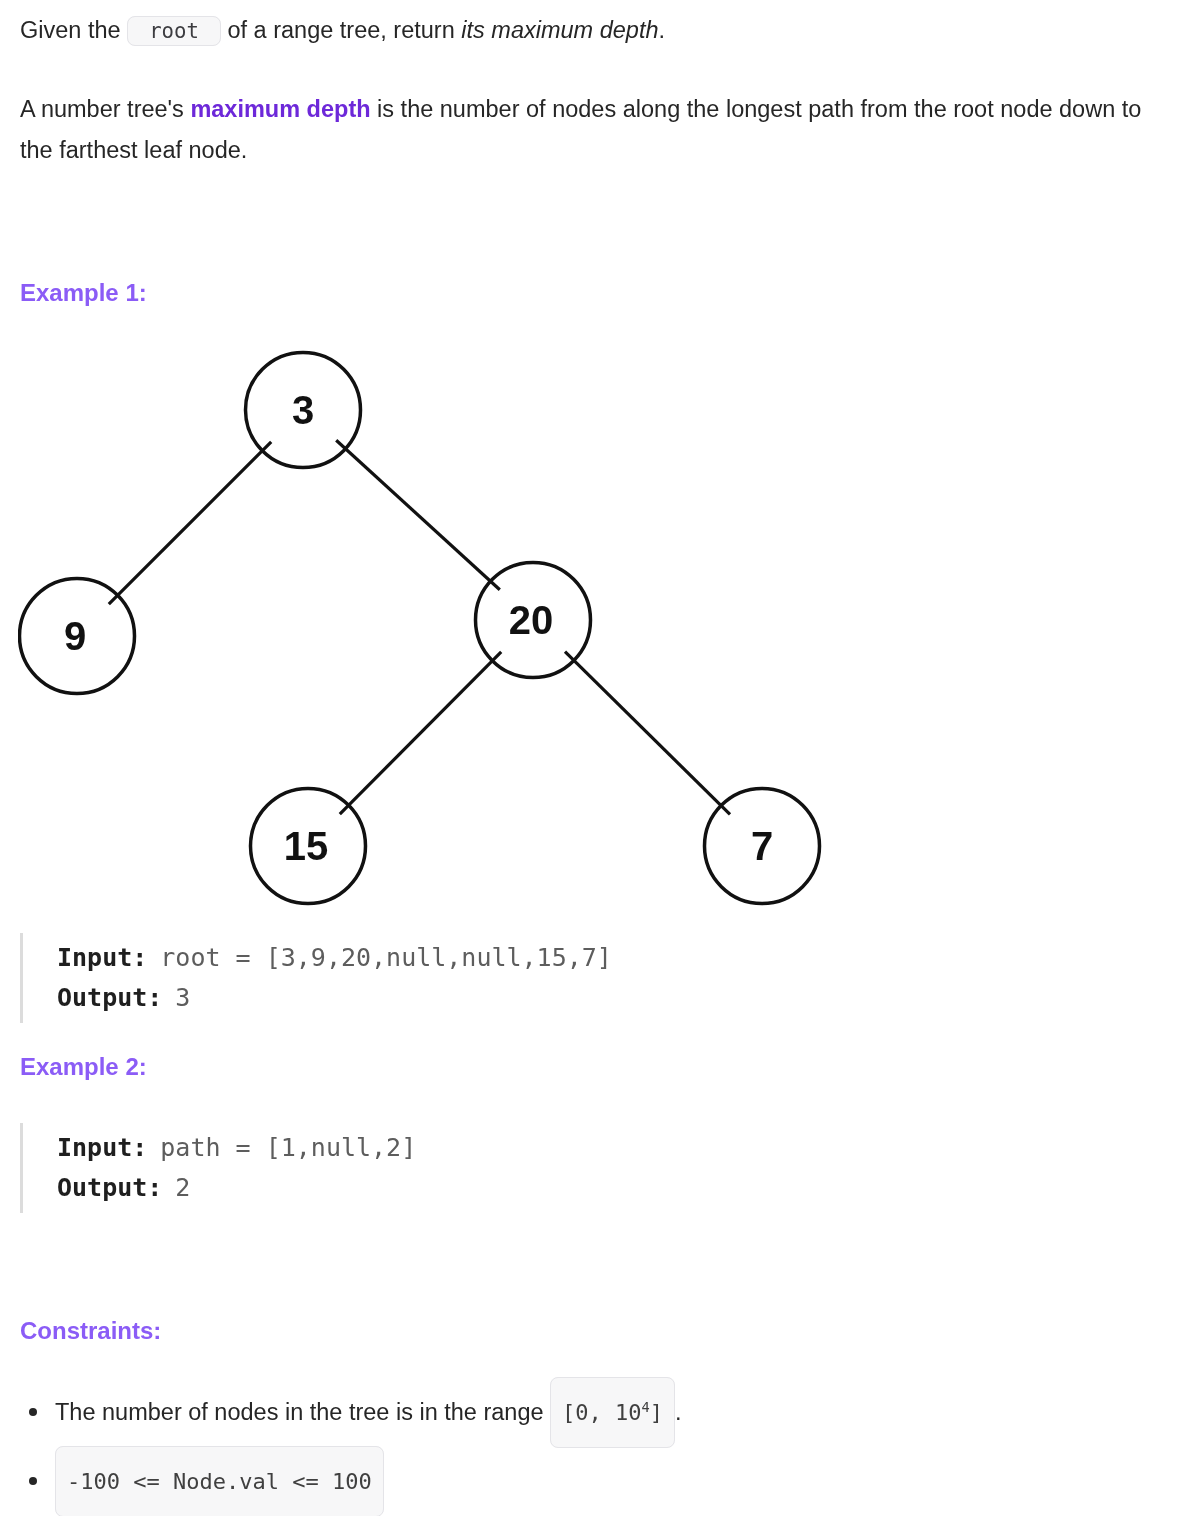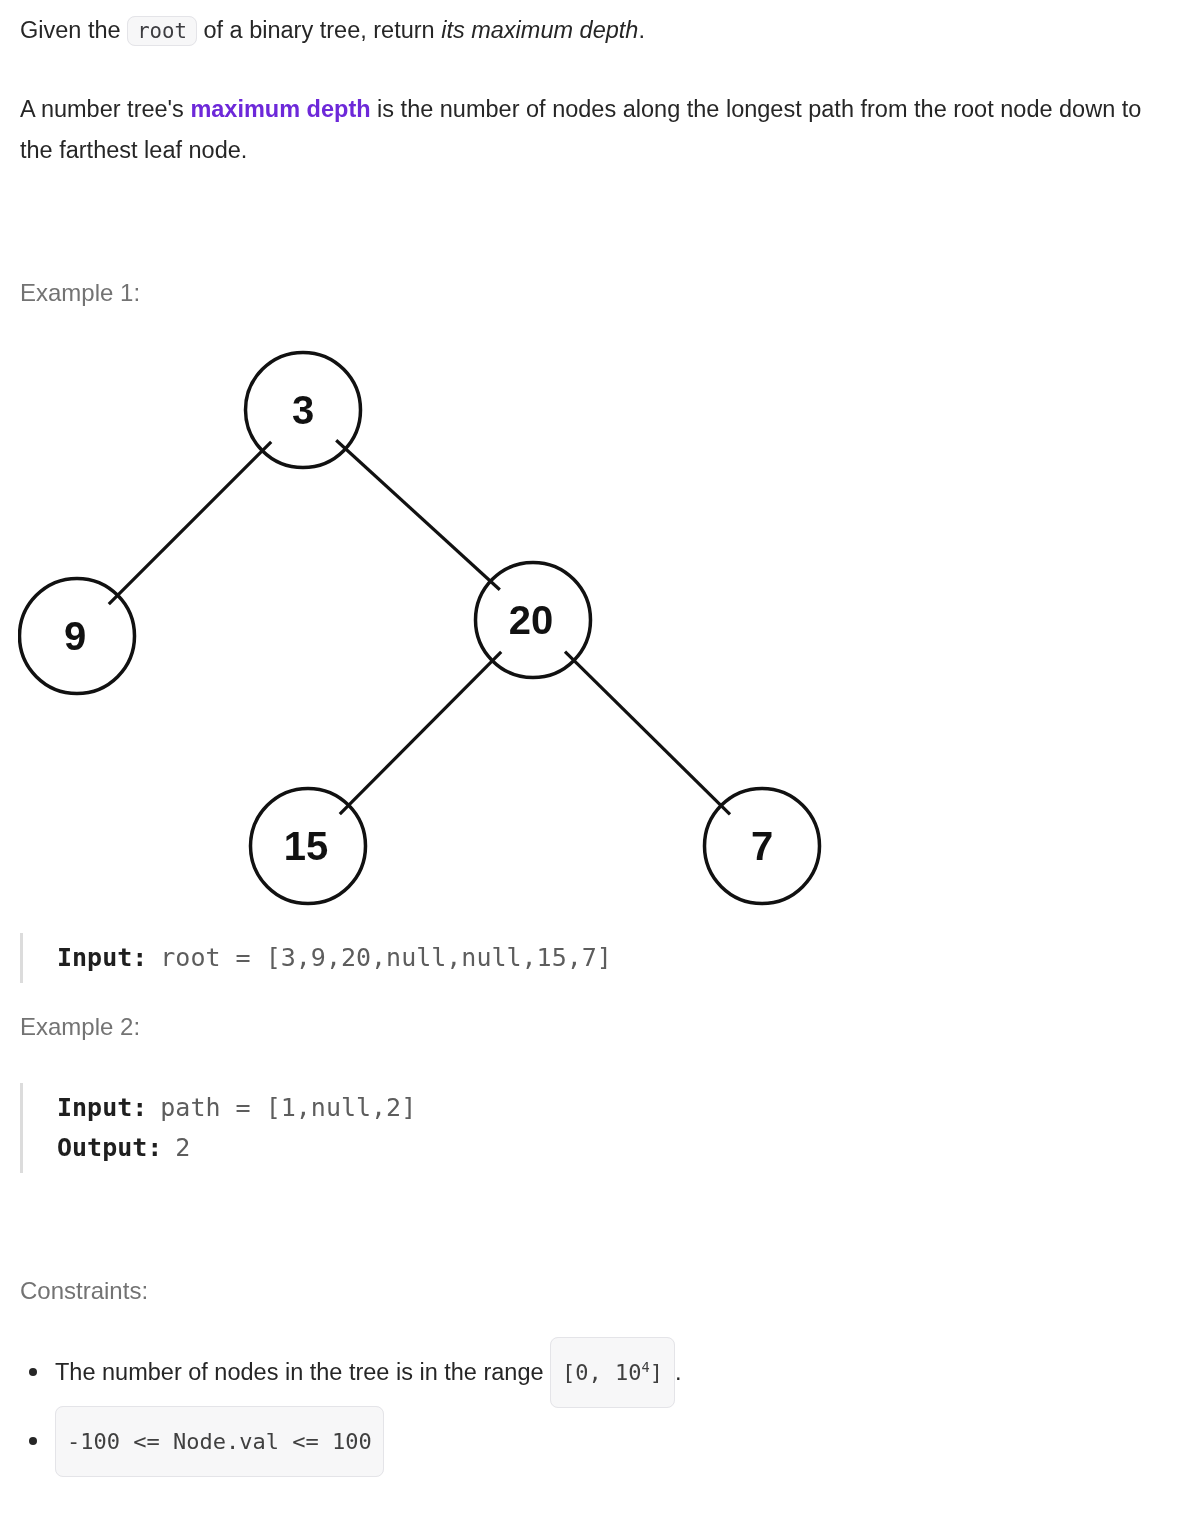--- a/index.html
+++ b/index.html
@@ -26,35 +26,35 @@
   .para-def { margin-top: 38px; line-height: 41px; }
   .para em { font-style: italic; text-align: center; }
   .para strong { font-weight: bold; color: #6d28d9; }
   
   .code-chip {
     font-family: "DejaVu Sans Mono", monospace;
     font-size: 0.88em;
     background: #f7f7f8;
     border: 1.5px solid #e4e4e8;
     border-radius: 8px;
-    padding: 2px 9px;
+    padding: 2px 21px;
     color: #3c3c40;
     white-space: nowrap;
   }
   .code-chip sup {
     font-size: 0.62em;
     vertical-align: super;
     line-height: 0;
   }
   
   .section-heading {
     font-size: 24px;
-    font-weight: normal;
+    font-weight: bold;
     line-height: 32px;
-    color: #737373;
+    color: #8b5cf6;
   }
   .h-example1 { margin-top: 106px; }
   .h-example2 { margin-top: 28px; }
   .h-constraints { margin-top: 102px; }
   
   .tree-figure {
     margin-top: 39px;
     margin-left: -2px;
     width: 822px;
     height: 570px;
@@ -109,21 +109,21 @@
     font-size: 22px;
     padding: 22px 11px;
     color: #404040;
   }
 </style>
 </head>
 <body>
 
 <div class="page">
 
-  <p class="para para-intro"><span>Given the </span><code class="code-chip">root</code><span> of a binary tree, return </span><em>its maximum depth</em><span>.</span></p>
+  <p class="para para-intro"><span>Given the </span><code class="code-chip">root</code><span> of a range tree, return </span><em>its maximum depth</em><span>.</span></p>
 
   <p class="para para-def"><span>A number tree's </span><strong>maximum depth</strong><span> is the number of nodes along the longest path from the root node down to the farthest leaf node.</span></p>
 
   <div class="section-heading h-example1">Example 1:</div>
 
   <div class="tree-figure">
     <svg width="822" height="570" viewBox="0 0 822 570">
 
       <circle class="tree-node-circle" cx="285" cy="62" r="57.5"></circle>
       <circle class="tree-node-circle" cx="59" cy="288" r="57.5"></circle>
@@ -139,20 +139,21 @@
       <text class="tree-node-text" x="285" y="76">3</text>
       <text class="tree-node-text" x="57" y="302">9</text>
       <text class="tree-node-text" x="513" y="286">20</text>
       <text class="tree-node-text" x="288" y="512">15</text>
       <text class="tree-node-text" x="744" y="512">7</text>
     </svg>
   </div>
 
   <div class="io-block">
     <div class="io-row"><span class="io-label">Input:</span><span class="io-value">root = [3,9,20,null,null,15,7]</span></div>
+    <div class="io-row"><span class="io-label">Output:</span><span class="io-value">3</span></div>
   </div>
 
   <div class="section-heading h-example2">Example 2:</div>
 
   <div class="io-block io-block-2">
     <div class="io-row"><span class="io-label">Input:</span><span class="io-value">path = [1,null,2]</span></div>
     <div class="io-row"><span class="io-label">Output:</span><span class="io-value">2</span></div>
   </div>
 
   <div class="section-heading h-constraints">Constraints:</div>

